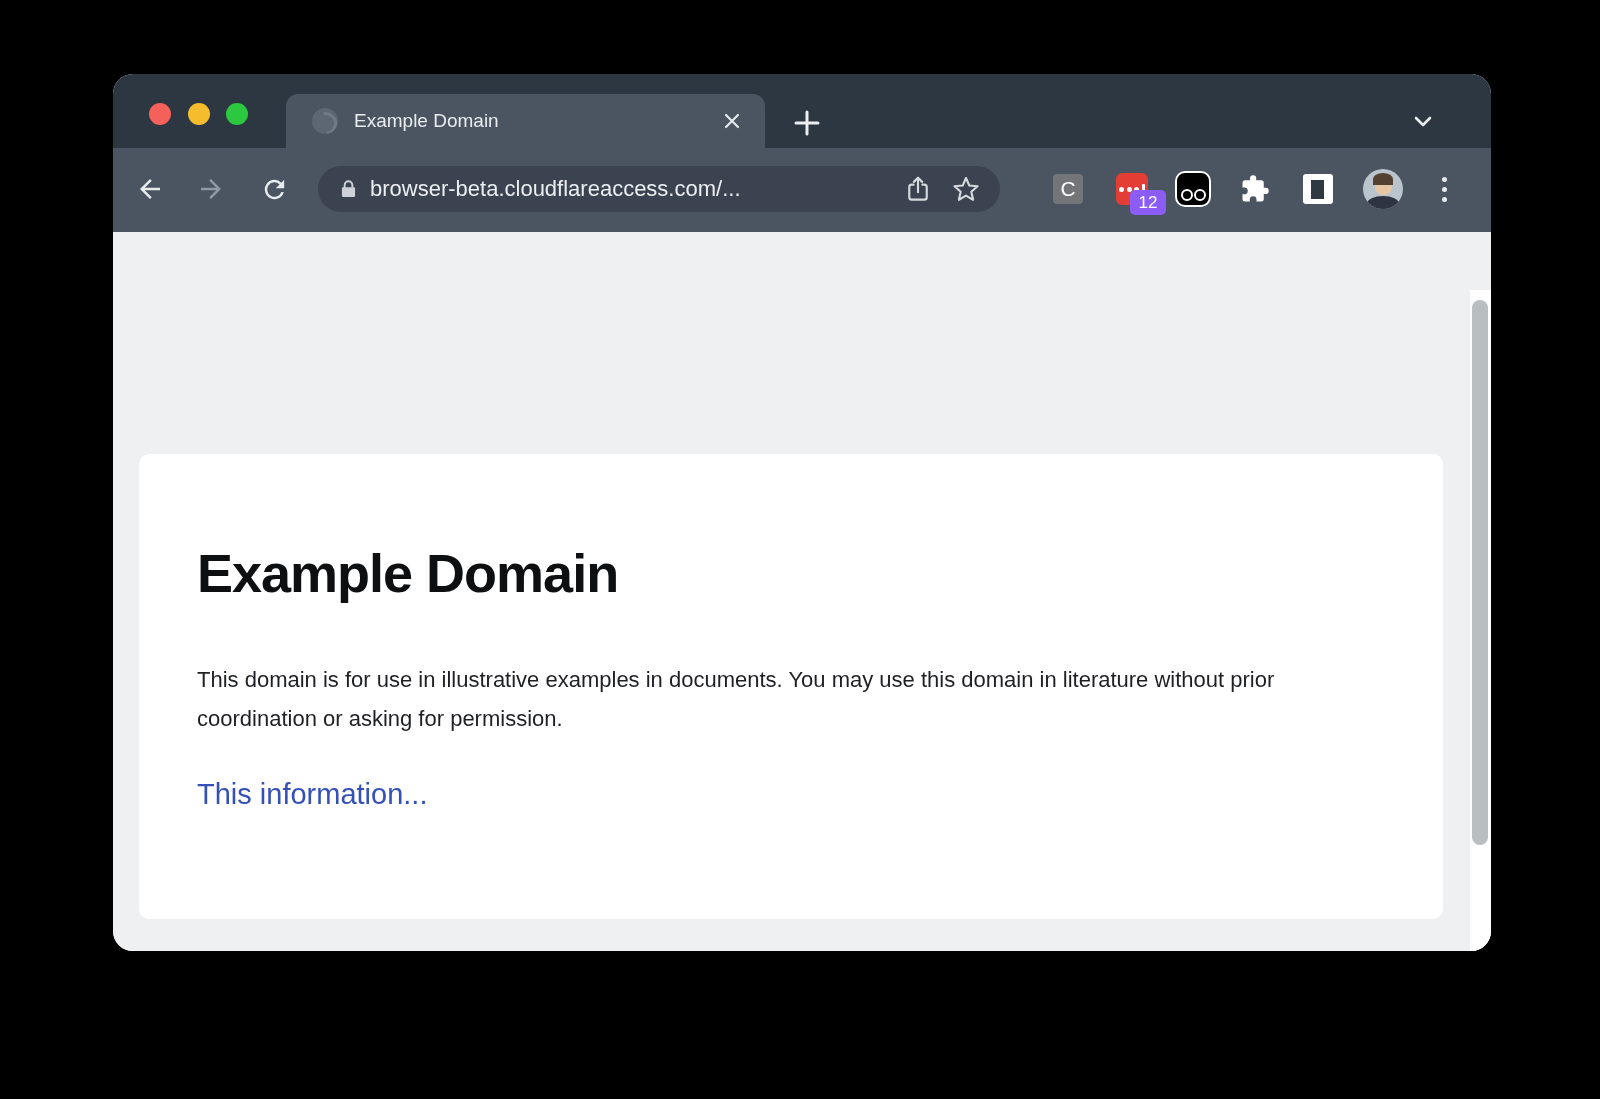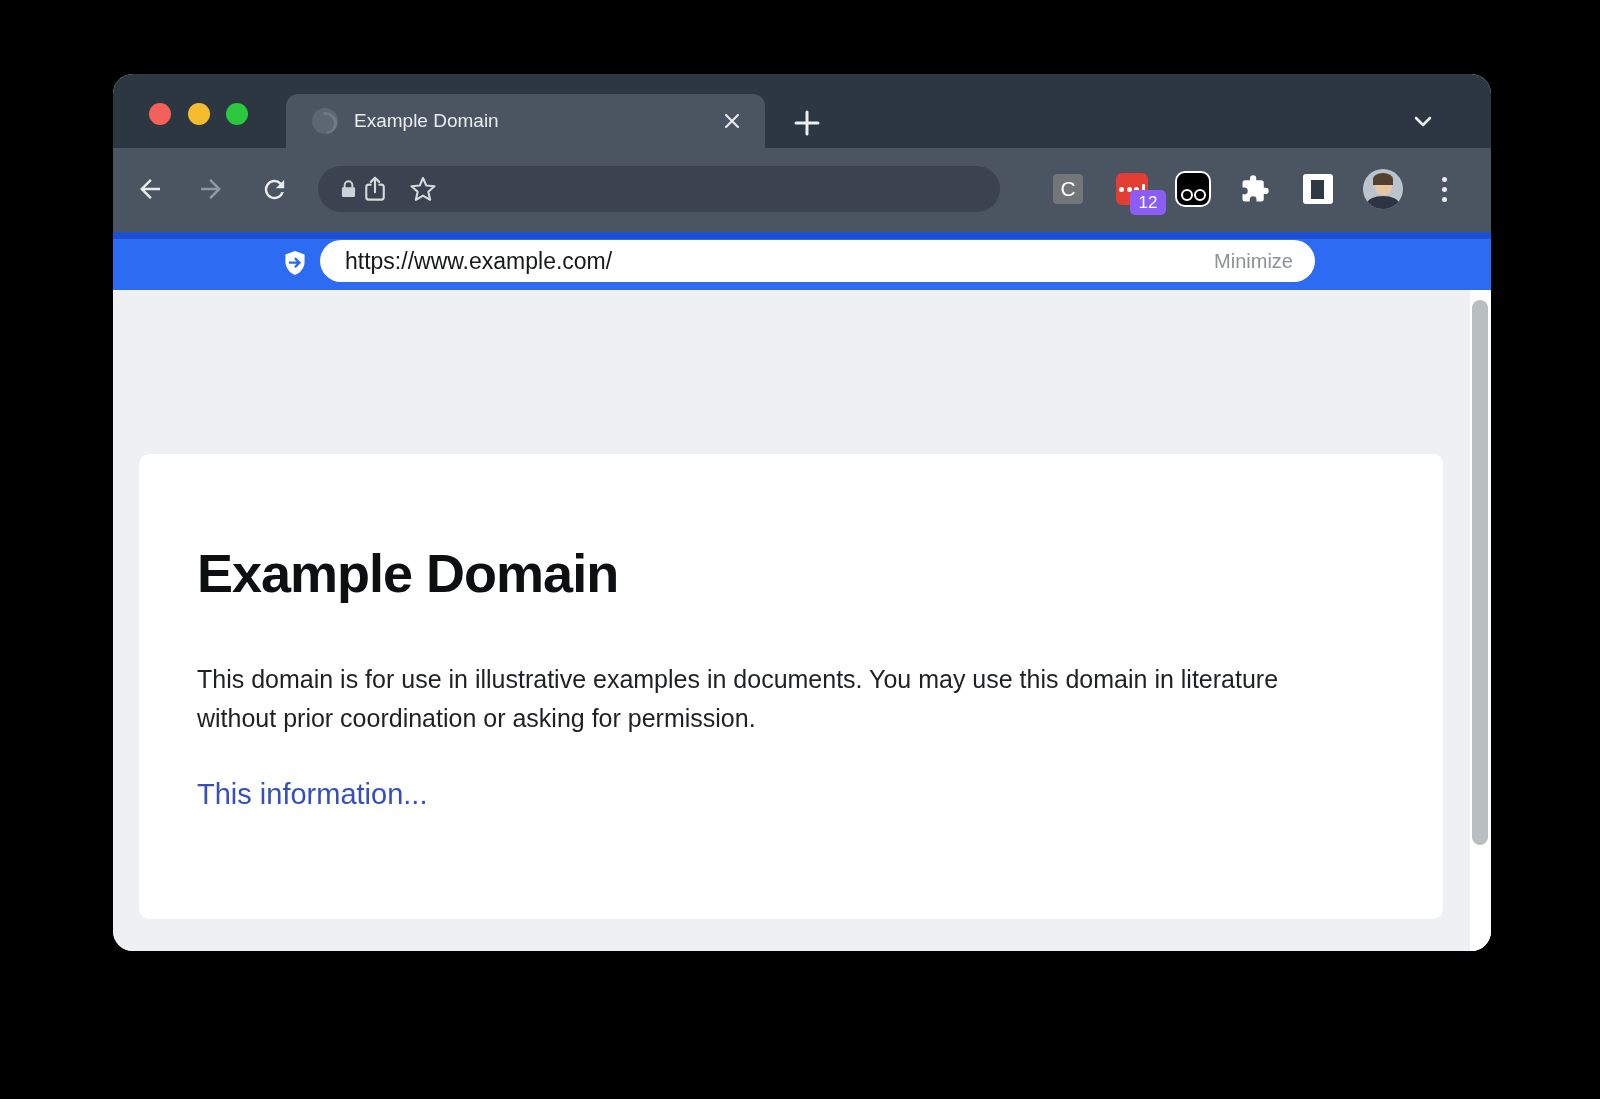--- a/index.html
+++ b/index.html
@@ -88,21 +88,21 @@
   .access-url { color:#17181a; font-size:23px; margin-left:25px; white-space:nowrap; flex:1; }
   .minimize { color:#8e9196; font-size:20px; margin-right:22px; flex:none; }
 
   
   .content { position:absolute; left:0; top:216px; width:1378px; height:661px; background:#eef0f2; }
   .scroll-track { position:absolute; left:1357px; top:0; width:21px; height:661px; background:#ffffff; }
   .scroll-thumb { position:absolute; left:2px; top:10px; width:16px; height:545px; border-radius:8px; background:#b9bec1; }
   .card { position:absolute; left:26px; top:164px; width:1304px; height:465px; background:#fff; border-radius:10px;
     padding:0 58px; overflow:hidden; }
   .card h1 { margin-top:88px; font-size:54px; line-height:62px; font-weight:700; color:#0e0f11; letter-spacing:-1px; }
-  .card p { margin-top:56px; font-size:25px; line-height:39px; color:#1f2023; max-width:1160px; }
+  .card p { margin-top:56px; font-size:22px; line-height:39px; color:#1f2023; max-width:1160px; }
   .card a { display:inline-block; margin-top:40px; font-size:29px; color:#3551b8; text-decoration:none; }
 </style>
 </head>
 <body>
 
 <div class="window">
 
   <div class="tabstrip">
     <span class="traffic red"></span>
     <span class="traffic yellow"></span>
@@ -148,20 +148,21 @@
         <path d="M17.65 6.35A8 8 0 1 0 19.73 14h-2.08a6 6 0 1 1-1.42-6.23L13 11h7V4z" fill="#e9ecef"></path>
       </svg>
   </span>
 
   <div class="omnibox">
     <span class="lock">
       <svg width="21" height="22" viewBox="0 0 24 24">
           <path d="M6.5 10V7.5a5.5 5.5 0 0 1 11 0V10h.7c.7 0 1.3.6 1.3 1.3v8.4c0 .7-.6 1.3-1.3 1.3H5.8c-.7 0-1.3-.6-1.3-1.3v-8.4c0-.7.6-1.3 1.3-1.3h.7zm2.2 0h6.6V7.5a3.3 3.3 0 0 0-6.6 0V10z" fill="#ccd2d7"></path>
         </svg>
     </span>
+    <span class="omnibox-url">browser-beta.cloudflareaccess.com/...</span>
     <span class="omni-icon omni-share">
       <svg width="30" height="30" viewBox="0 0 24 24" fill="none" stroke="#d5dade" stroke-width="1.7" stroke-linecap="round" stroke-linejoin="round">
         <path d="M8.5 8.5H7A2 2 0 0 0 5 10.5v8A2 2 0 0 0 7 20.5h10a2 2 0 0 0 2-2v-8a2 2 0 0 0-2-2h-1.5"></path>
         <path d="M12 14.5V3.5"></path>
           <path d="M8.7 6.3L12 3l3.3 3.3"></path>
       </svg>
     </span>
     <span class="omni-icon omni-star">
       <svg width="30" height="30" viewBox="0 0 24 24" fill="none" stroke="#d5dade" stroke-width="1.7" stroke-linejoin="round">
         <path d="M12 3.2l2.65 6.05 6.55.6-4.95 4.35 1.45 6.45L12 17.3l-5.7 3.35 1.45-6.45L2.8 9.85l6.55-.6z"></path>
@@ -203,32 +204,20 @@
     <span class="hair"></span>
     <span class="bodyshape"></span>
   </div>
 
   <span class="kebab">
     <i></i>
       <i></i>
       <i></i>
   </span>
 
-  <div class="access-bar">
-    <span class="shield">
-      <svg width="28" height="28" viewBox="0 0 24 24">
-        <path d="M12 1.8l8.2 3v6.1c0 5.2-3.5 9.6-8.2 11.3-4.7-1.7-8.2-6.1-8.2-11.3V4.8z" fill="#ffffff"></path>
-        <path d="M6.8 10.7h6.6l-2.2-2.2 1.4-1.4 4.6 4.6-4.6 4.6-1.4-1.4 2.2-2.2H6.8z" fill="#2d6bf2"></path>
-      </svg>
-    </span>
-    <div class="access-pill">
-      <span class="access-url">https://www.example.com/</span>
-      <span class="minimize">Minimize</span>
-    </div>
-  </div>
 
   <div class="content">
     <div class="scroll-track">
       <div class="scroll-thumb"></div>
     </div>
     <div class="card">
       <h1>Example Domain</h1>
       <p>This domain is for use in illustrative examples in documents. You may use this domain in literature without prior coordination or asking for permission.</p>
       <a href="#">This information...</a>
     </div>

